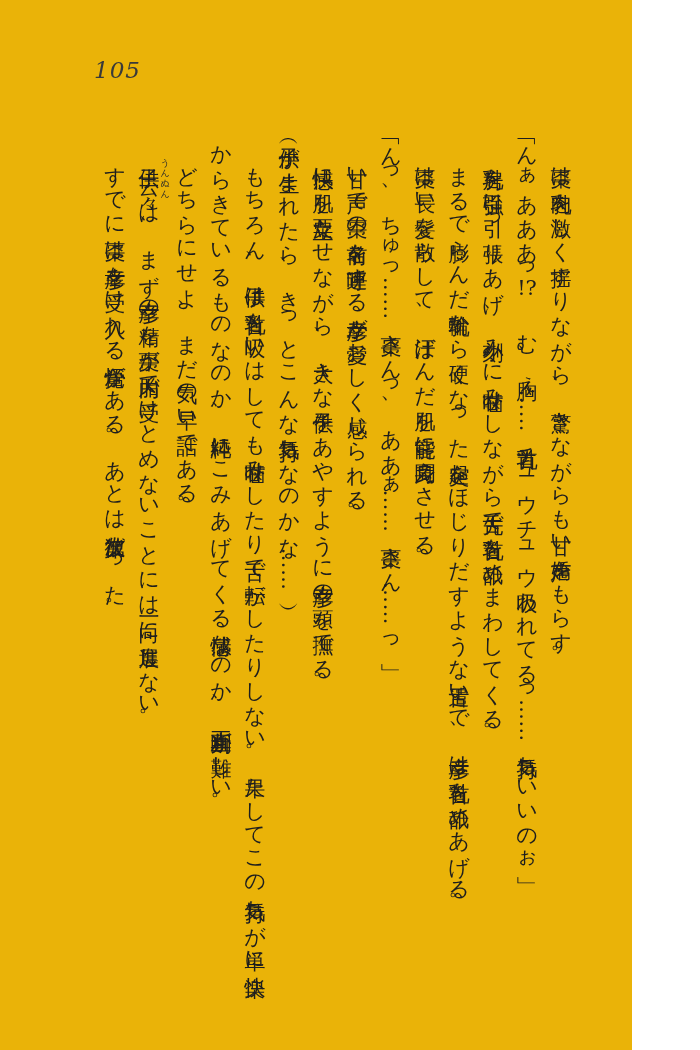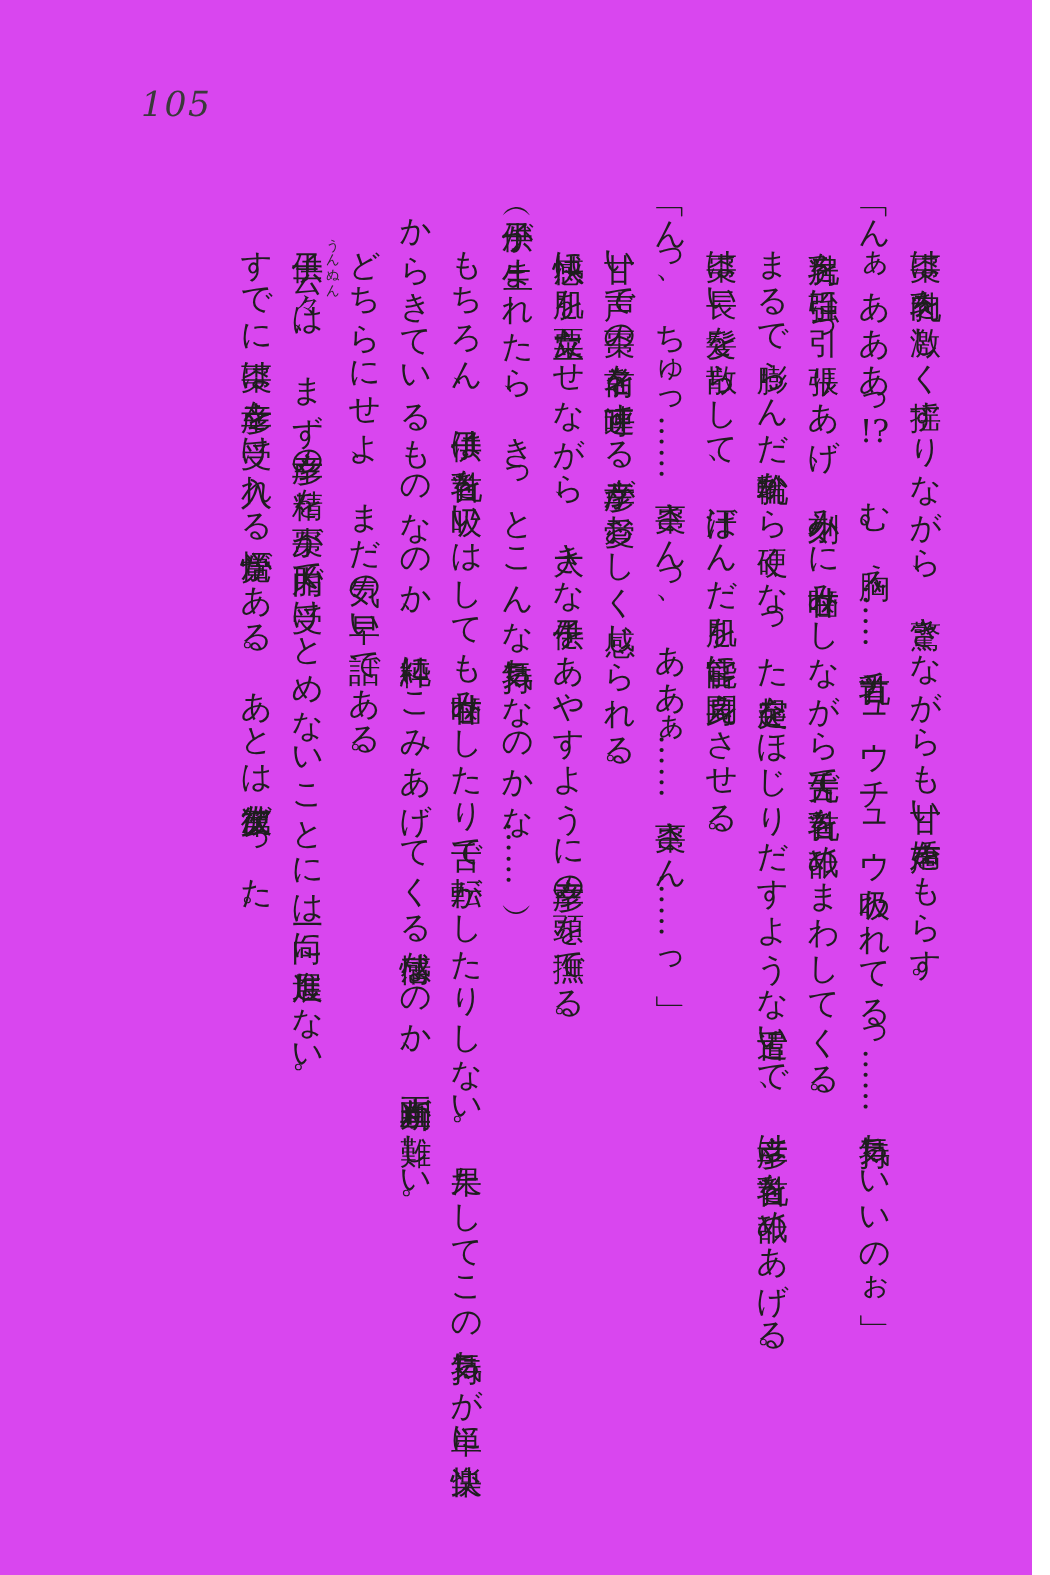--- a/index.html
+++ b/index.html
@@ -2,23 +2,23 @@
 <html lang="ja"><head>
 <meta charset="utf-8">
 <style>
   html, body {
     margin: 0;
     padding: 0;
     background: #ffffff;
   }
   .page {
     position: relative;
-    width: 688px;
+    width: 632px;
     height: 1050px;
-    background: #d946ef;
+    background: #eab308;
     overflow: hidden;
     font-family: "DejaVu Serif", serif;
   }
   .page-number {
     position: absolute;
     top: 57px;
     left: 94px;
     font-family: "DejaVu Serif", serif;
     font-style: italic;
     font-size: 23px;

